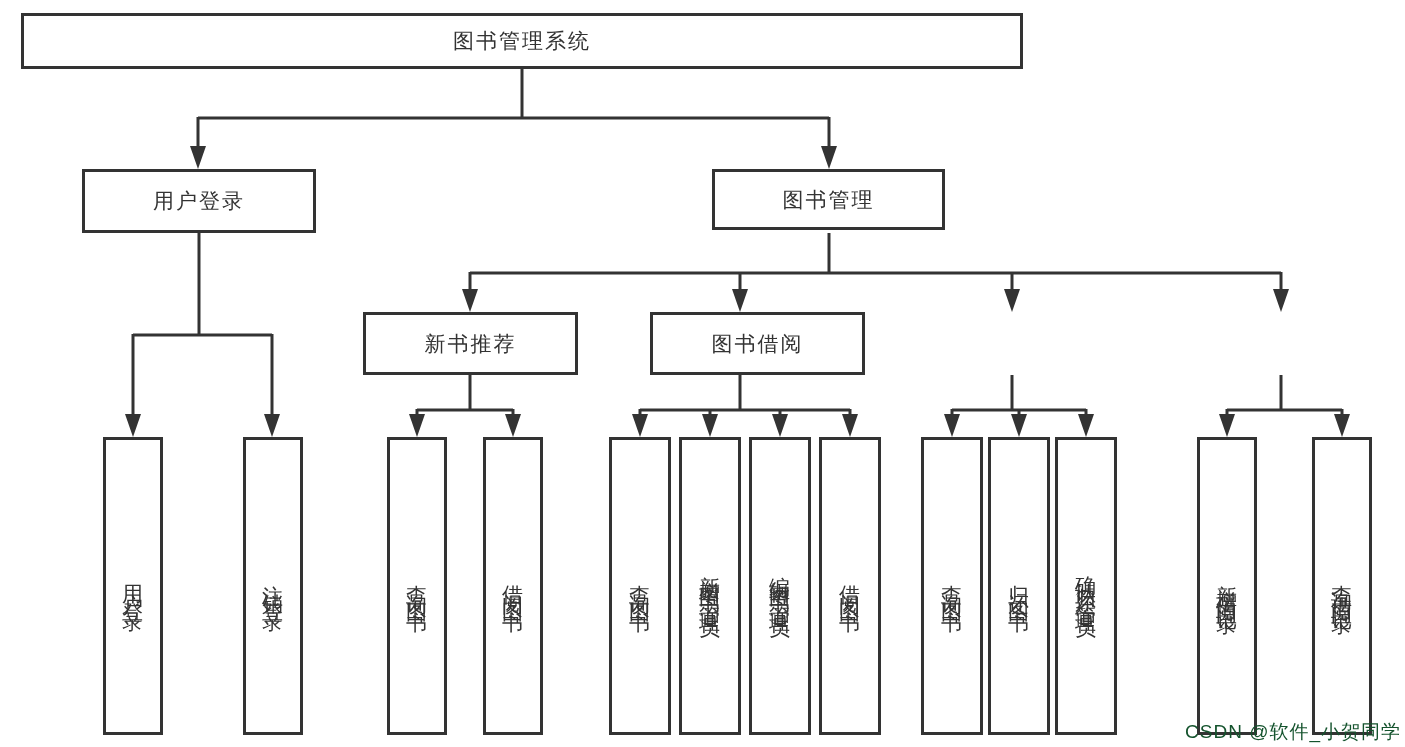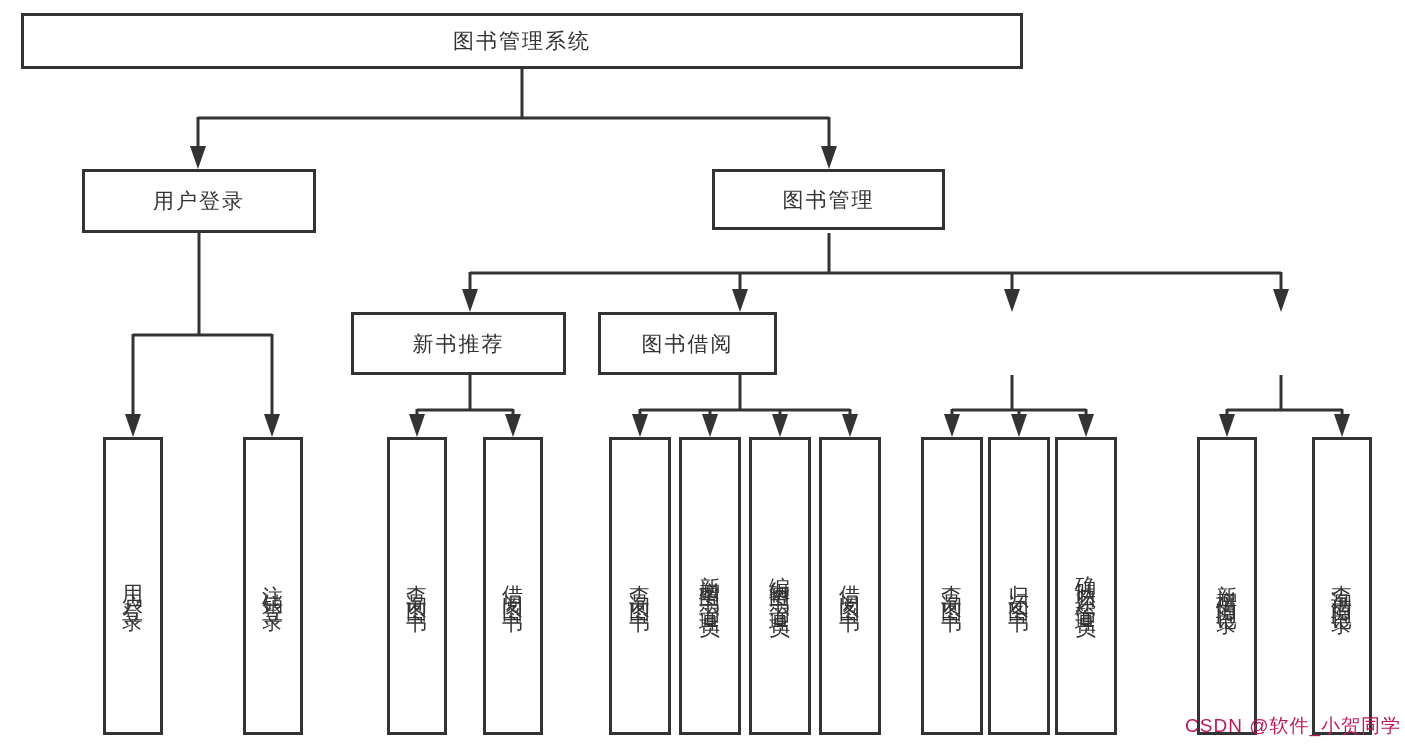--- a/index.html
+++ b/index.html
@@ -46,22 +46,22 @@
     font-size: 21px;
     white-space: normal;
     line-height: 1;
   }
   .node.leaf.long span {
     letter-spacing: 6px;
   }
   #watermark {
     position: absolute;
     right: 4px;
-    bottom: 8px;
-    color: #be185d;
+    bottom: 2px;
+    color: #14532d;
     font-size: 19px;
     letter-spacing: 1px;
     z-index: 3;
     margin-left: 11px;
   }
 </style>
 </head>
 <body>
 
 <div id="stage">
@@ -143,24 +143,24 @@
     <span>图书管理系统</span>
   </div>
 
   <div class="node" style="left:82px;top:169px;width:234px;height:64px">
     <span>用户登录</span>
   </div>
   <div class="node" style="left:712px;top:169px;width:233px;height:61px">
     <span>图书管理</span>
   </div>
 
-  <div class="node" style="left:351px;top:312px;width:215px;height:63px">
+  <div class="node" style="left:363px;top:312px;width:215px;height:63px">
     <span>新书推荐</span>
   </div>
-  <div class="node" style="left:598px;top:312px;width:179px;height:63px">
+  <div class="node" style="left:650px;top:312px;width:215px;height:63px">
     <span>图书借阅</span>
   </div>
 
   <div class="node leaf" style="left:103px;top:437px;width:60px;height:298px">
     <span>用户登录</span>
   </div>
   <div class="node leaf" style="left:243px;top:437px;width:60px;height:298px">
     <span>注销登录</span>
   </div>
 

